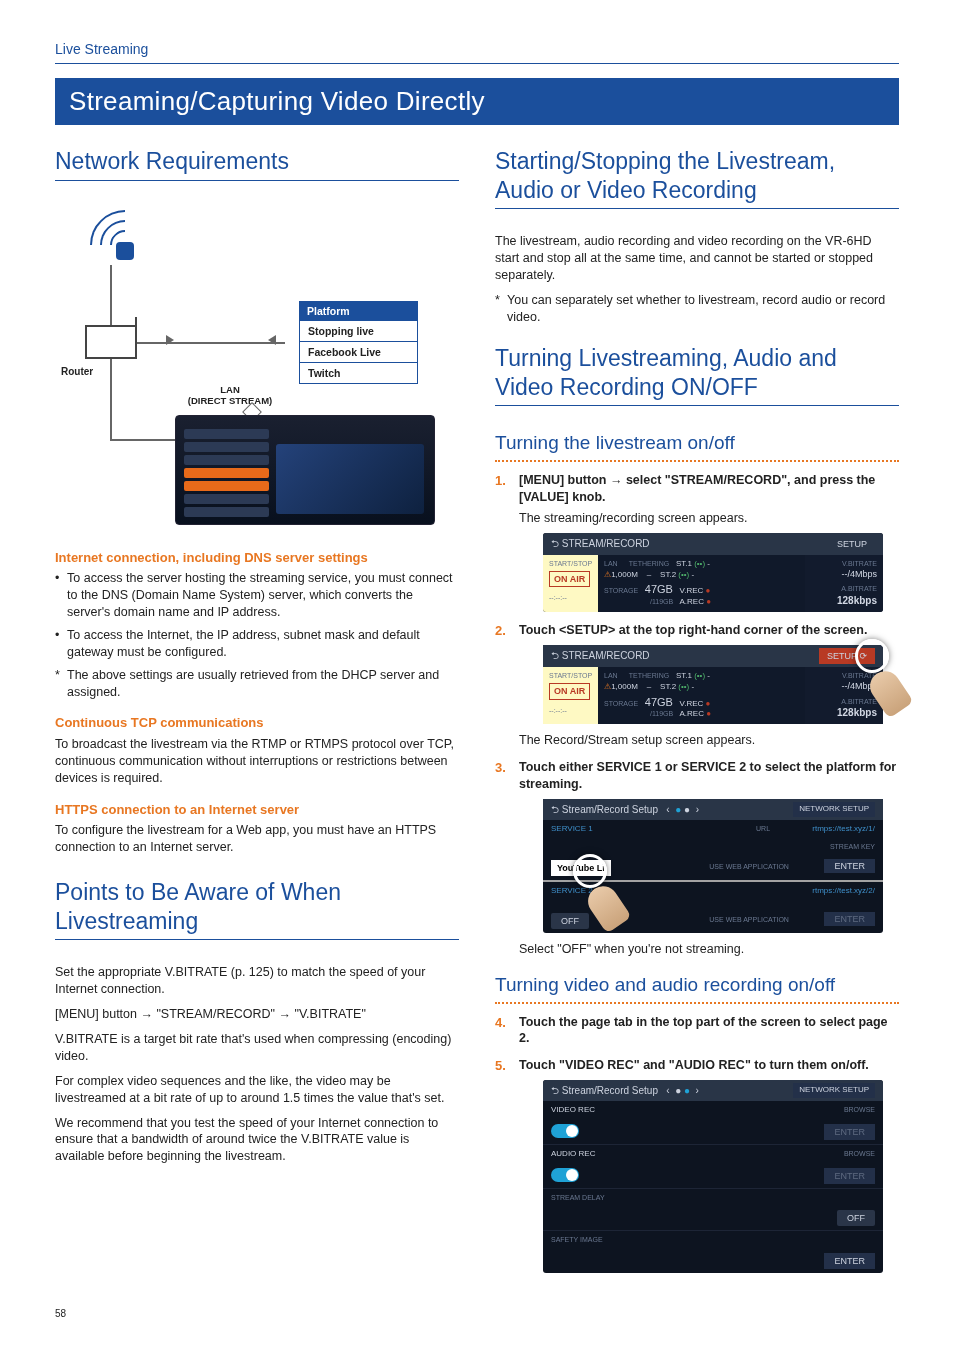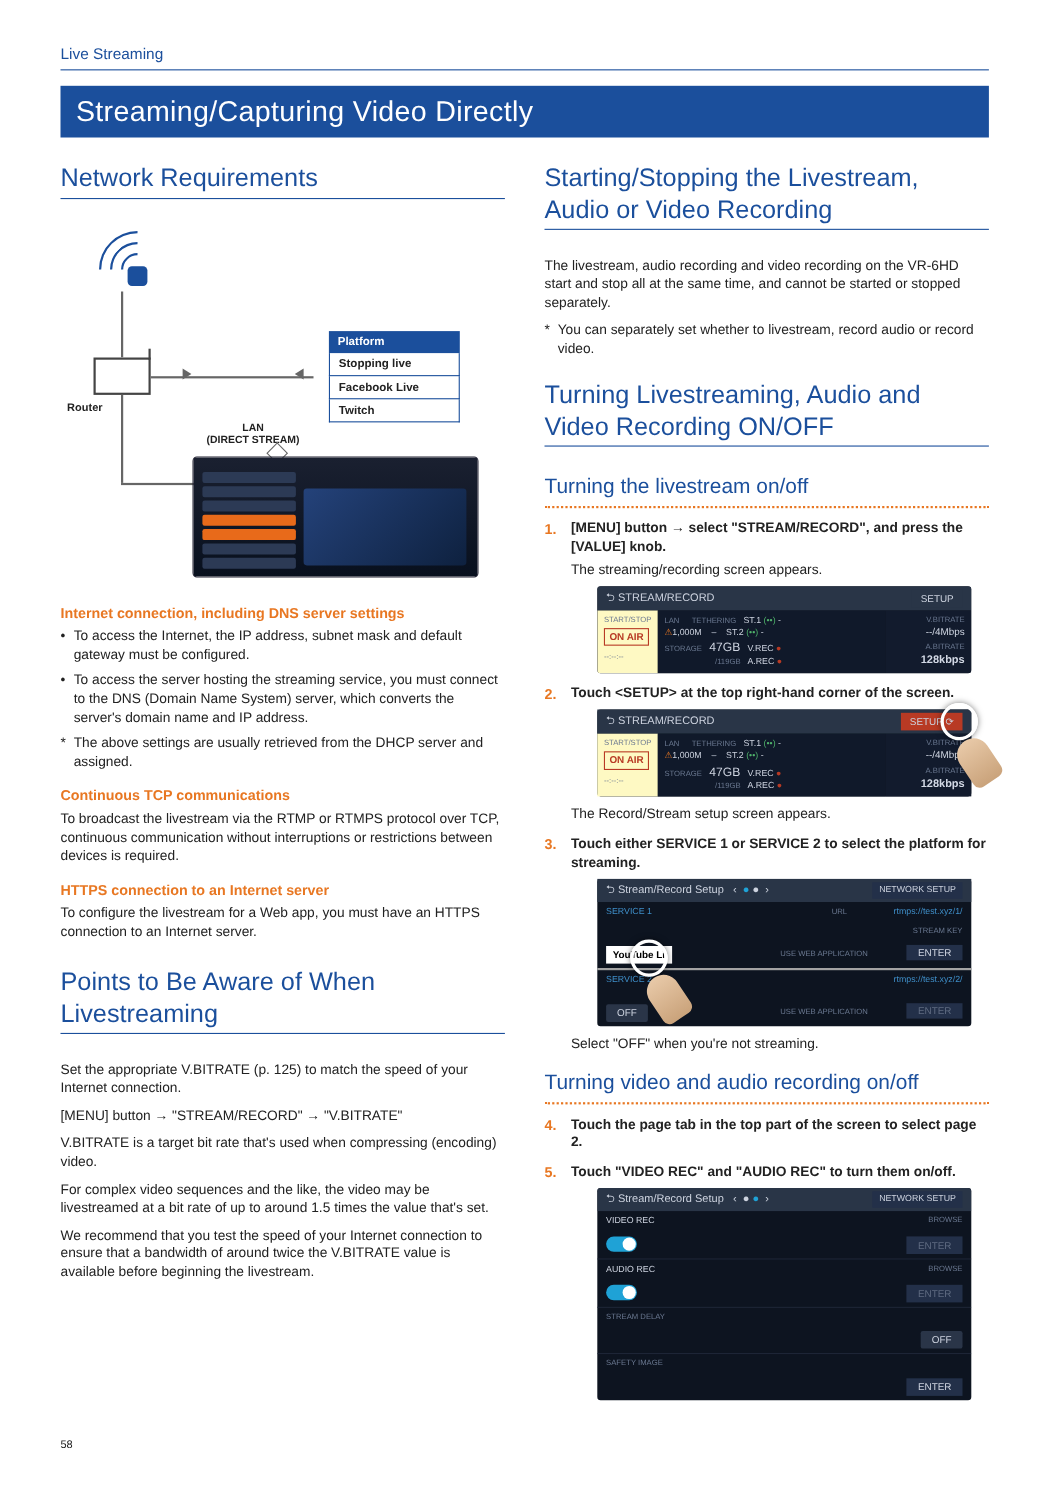--- a/index.html
+++ b/index.html
@@ -171,22 +171,22 @@
             <div class="r o"></div>
             <div class="r"></div>
             <div class="r"></div>
           </div>
         <div class="screen"></div>
       </div>
     </div>
 
     <h3 class="orange-sub">Internet connection, including DNS server settings</h3>
     <ul class="bullets">
+      <li>To access the server hosting the streaming service, you must connect to the DNS (Domain Name System) server, which converts the server's domain name and IP address.</li>
       <li>To access the Internet, the IP address, subnet mask and default gateway must be configured.</li>
-      <li>To access the server hosting the streaming service, you must connect to the DNS (Domain Name System) server, which converts the server's domain name and IP address.</li>
     </ul>
     <p class="asterisk-note">The above settings are usually retrieved from the DHCP server and assigned.</p>
 
     <h3 class="orange-sub">Continuous TCP communications</h3>
     <p>To broadcast the livestream via the RTMP or RTMPS protocol over TCP, continuous communication without interruptions or restrictions between devices is required.</p>
 
     <h3 class="orange-sub">HTTPS connection to an Internet server</h3>
     <p>To configure the livestream for a Web app, you must have an HTTPS connection to an Internet server.</p>
 
     <h2 class="blue" style="margin-top:22px;">Points to Be Aware of When Livestreaming</h2>

